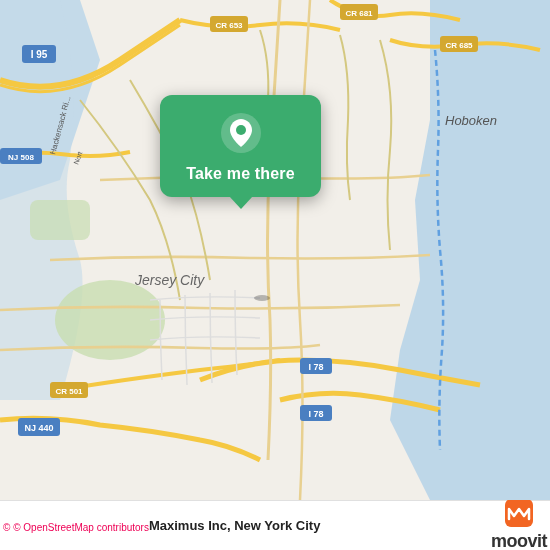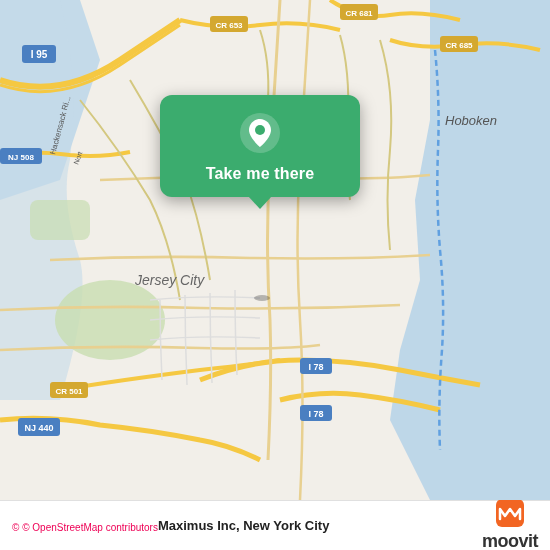--- a/index.html
+++ b/index.html
@@ -25,21 +25,21 @@
       height: 100%;
       position: absolute;
       top: 0; left: 0;
     }
 
     
     #popup-card {
       position: absolute;
       top: 95px;
       left: 160px;
-      width: 200px;
+      width: 161px;
       background: #3bac6e;
       border-radius: 12px;
       padding: 16px 20px 14px;
       display: flex;
       flex-direction: column;
       align-items: center;
       box-shadow: 0 4px 16px rgba(0,0,0,0.35);
       cursor: pointer;
     }
 
@@ -69,21 +69,21 @@
     }
 
     
     #bottom-bar {
       width: 550px;
       height: 50px;
       background: #fff;
       display: flex;
       align-items: center;
       justify-content: space-between;
-      padding: 0 12px;
+      padding: 0 3px;
       border-top: 1px solid #e0e0e0;
     }
 
     #attribution {
       font-size: 10px;
       color: #555;
     }
 
     #attribution span {
       color: #e05;

